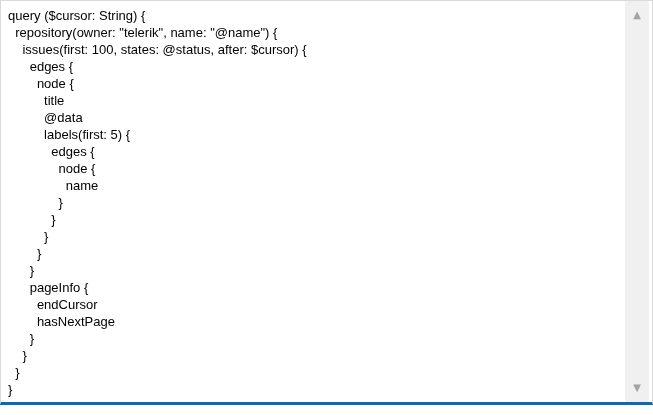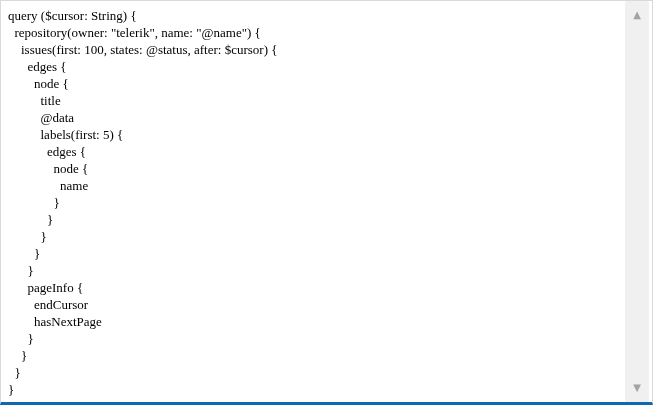--- a/index.html
+++ b/index.html
@@ -28,21 +28,21 @@
     background: #ffffff;
     border-top: 1px solid #d9d9d9;
     border-left: 1px solid #d9d9d9;
     border-right: 1px solid #d9d9d9;
     border-bottom: 3px solid #0d6ab2; 
     overflow: hidden;
   }
   .editor pre {
     margin: 0;
     padding: 6px 34px 0 7px;
-    font-family: Liberation Serif, serif;
+    font-family: Liberation Sans, sans-serif;
     font-size: 13px;
     line-height: 17px;
     color: #000000;
     white-space: pre;
   }
   
   .vscrollbar {
     position: absolute;
     top: 0;
     right: 3px;

